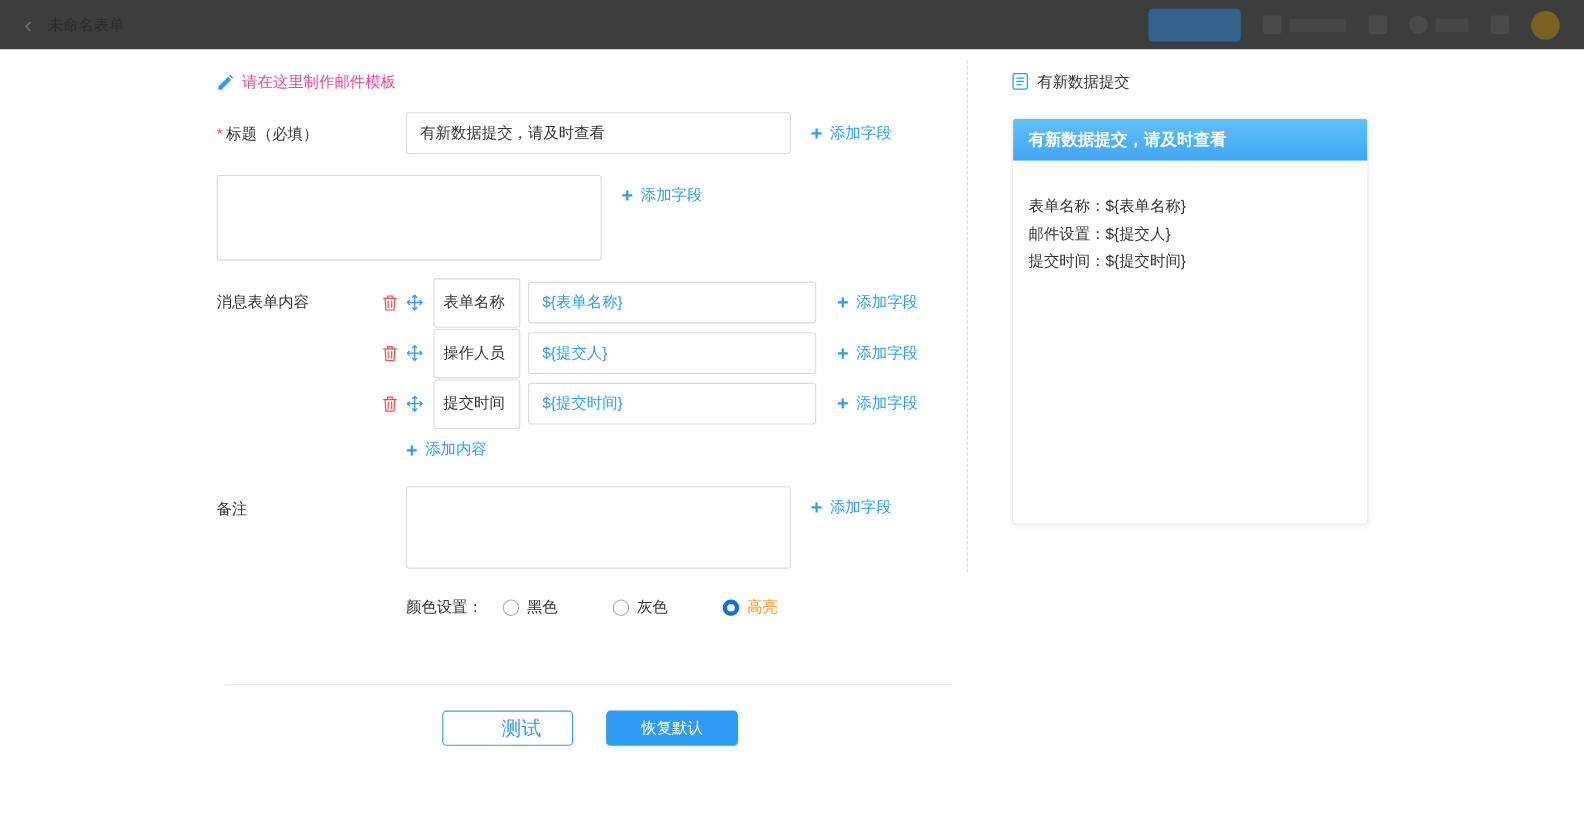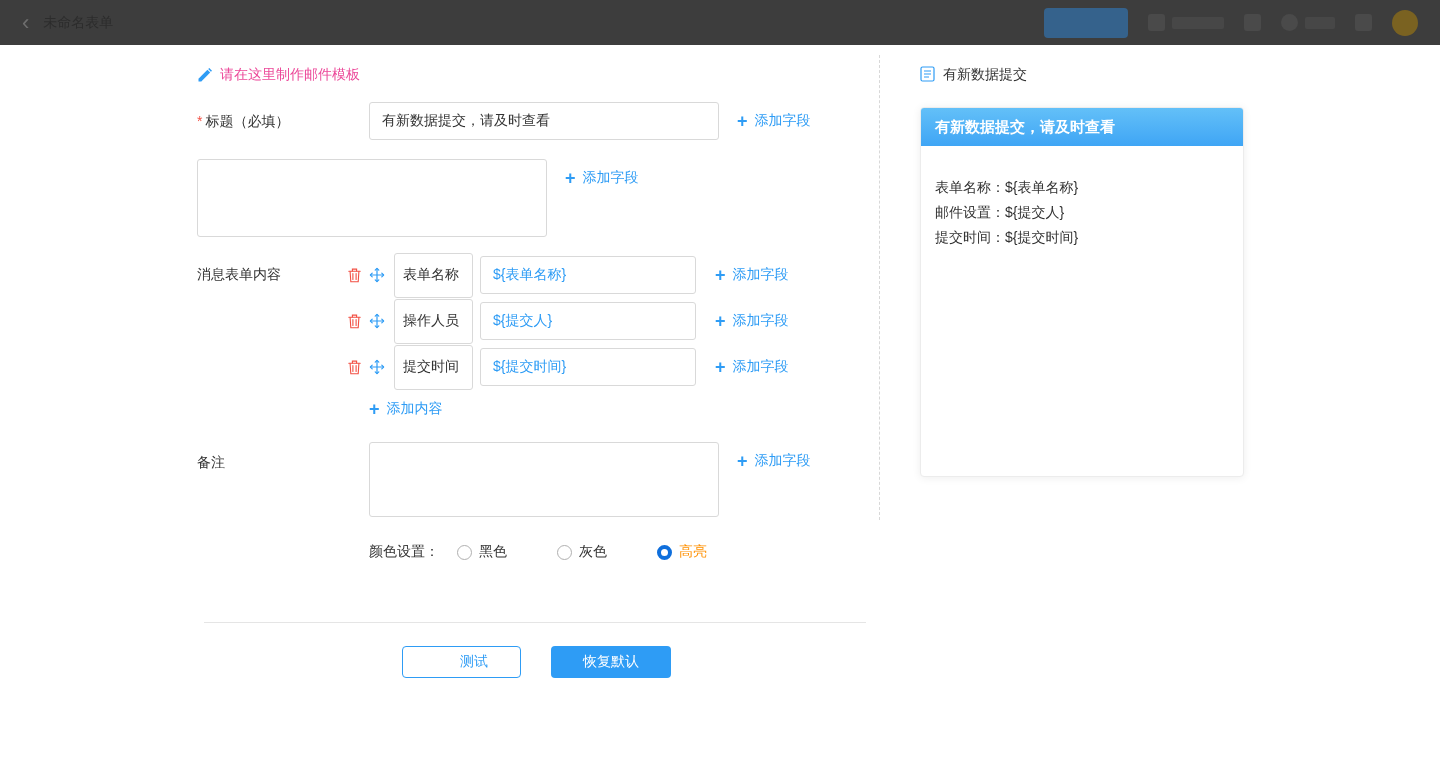--- a/index.html
+++ b/index.html
@@ -64,21 +64,21 @@
 
   .row-gap { margin-bottom: 19px; }
 
   
   .fctrl-col { display: flex; flex-direction: column; align-items: flex-start; }
   .mfc-row { display: flex; align-items: center; height: 38px; margin-bottom: 8px; margin-left: -21px; }
   .mfc-row .trash { margin-right: 8px; cursor: pointer; display: flex; }
   .mfc-row .move { margin-right: 9px; cursor: pointer; display: flex; }
   .key-input { width: 79px; height: 45px; border: 1px solid #d9d9d9; border-radius: 3px;
                padding: 0 8px; font-size: 14px; color: #333; font-family: inherit; outline: none; }
-  .val-input { width: 216px; height: 38px; border: 1px solid #d9d9d9; border-radius: 3px;
+  .val-input { width: 262px; height: 38px; border: 1px solid #d9d9d9; border-radius: 3px;
                padding: 16px 12px; font-size: 14px; color: #2e9cf5; font-family: inherit;
                outline: none; margin-left: 7px; }
   .add-link.row-link { margin-left: 19px; }
   .add-content { margin-left: 0; margin-top: 6px; margin-bottom: 24px; }
 
   
   .color-row { margin-left: 172px; margin-top: 25px; display: flex; align-items: center;
                font-size: 14px; height: 20px; gap: 16px; }
   .color-label { color: #333; margin-right: 2px; }
   .radio-opt { display: flex; align-items: center; gap: 7px; margin-left: 34px; cursor: pointer; }
@@ -86,21 +86,21 @@
   .radio { width: 15px; height: 15px; border: 1px solid #b0b0b0; border-radius: 50%;
            background: #fff; flex: 0 0 15px; }
   .radio-opt.selected .radio { border: 4.5px solid #0f6fdc; }
   .radio-label { color: #333; }
   .radio-opt.selected .radio-label { color: #ff9000; }
 
   .h-divider { margin-top: 60px; margin-left: 7px; width: 662px; height: 0;
                border-top: 1px solid #e5e5e5; }
   .btn-row { margin-top: 23px; margin-left: 205px; display: flex; gap: 30px; }
   .test-btn { width: 119px; height: 32px; background: #fff; border: 1px solid #2e9cf5;
-              color: #2e9cf5; border-radius: 4px; font-size: 14px; font-family: inherit; cursor: pointer; padding-left: 31px; }
+              color: #2e9cf5; border-radius: 4px; font-size: 18px; font-family: inherit; cursor: pointer; padding-left: 31px; }
   .restore-btn { width: 120px; height: 32px; background: #2e9cf5; border: none; color: #fff;
                  border-radius: 4px; font-size: 14px; font-family: inherit; cursor: pointer; }
 
   
   .v-divider { position: absolute; left: 879px; top: 10px; height: 465px;
                border-left: 1px dashed #d8d8d8; }
   .preview-col { position: absolute; left: 920px; top: 20px; width: 324px; }
   .preview-heading { display: flex; align-items: center; gap: 8px; font-size: 14px;
                      color: #333; height: 20px; margin-bottom: 22px; }
   .preview-card { width: 324px; height: 370px; background: #fff; border: 1px solid #ececec;

